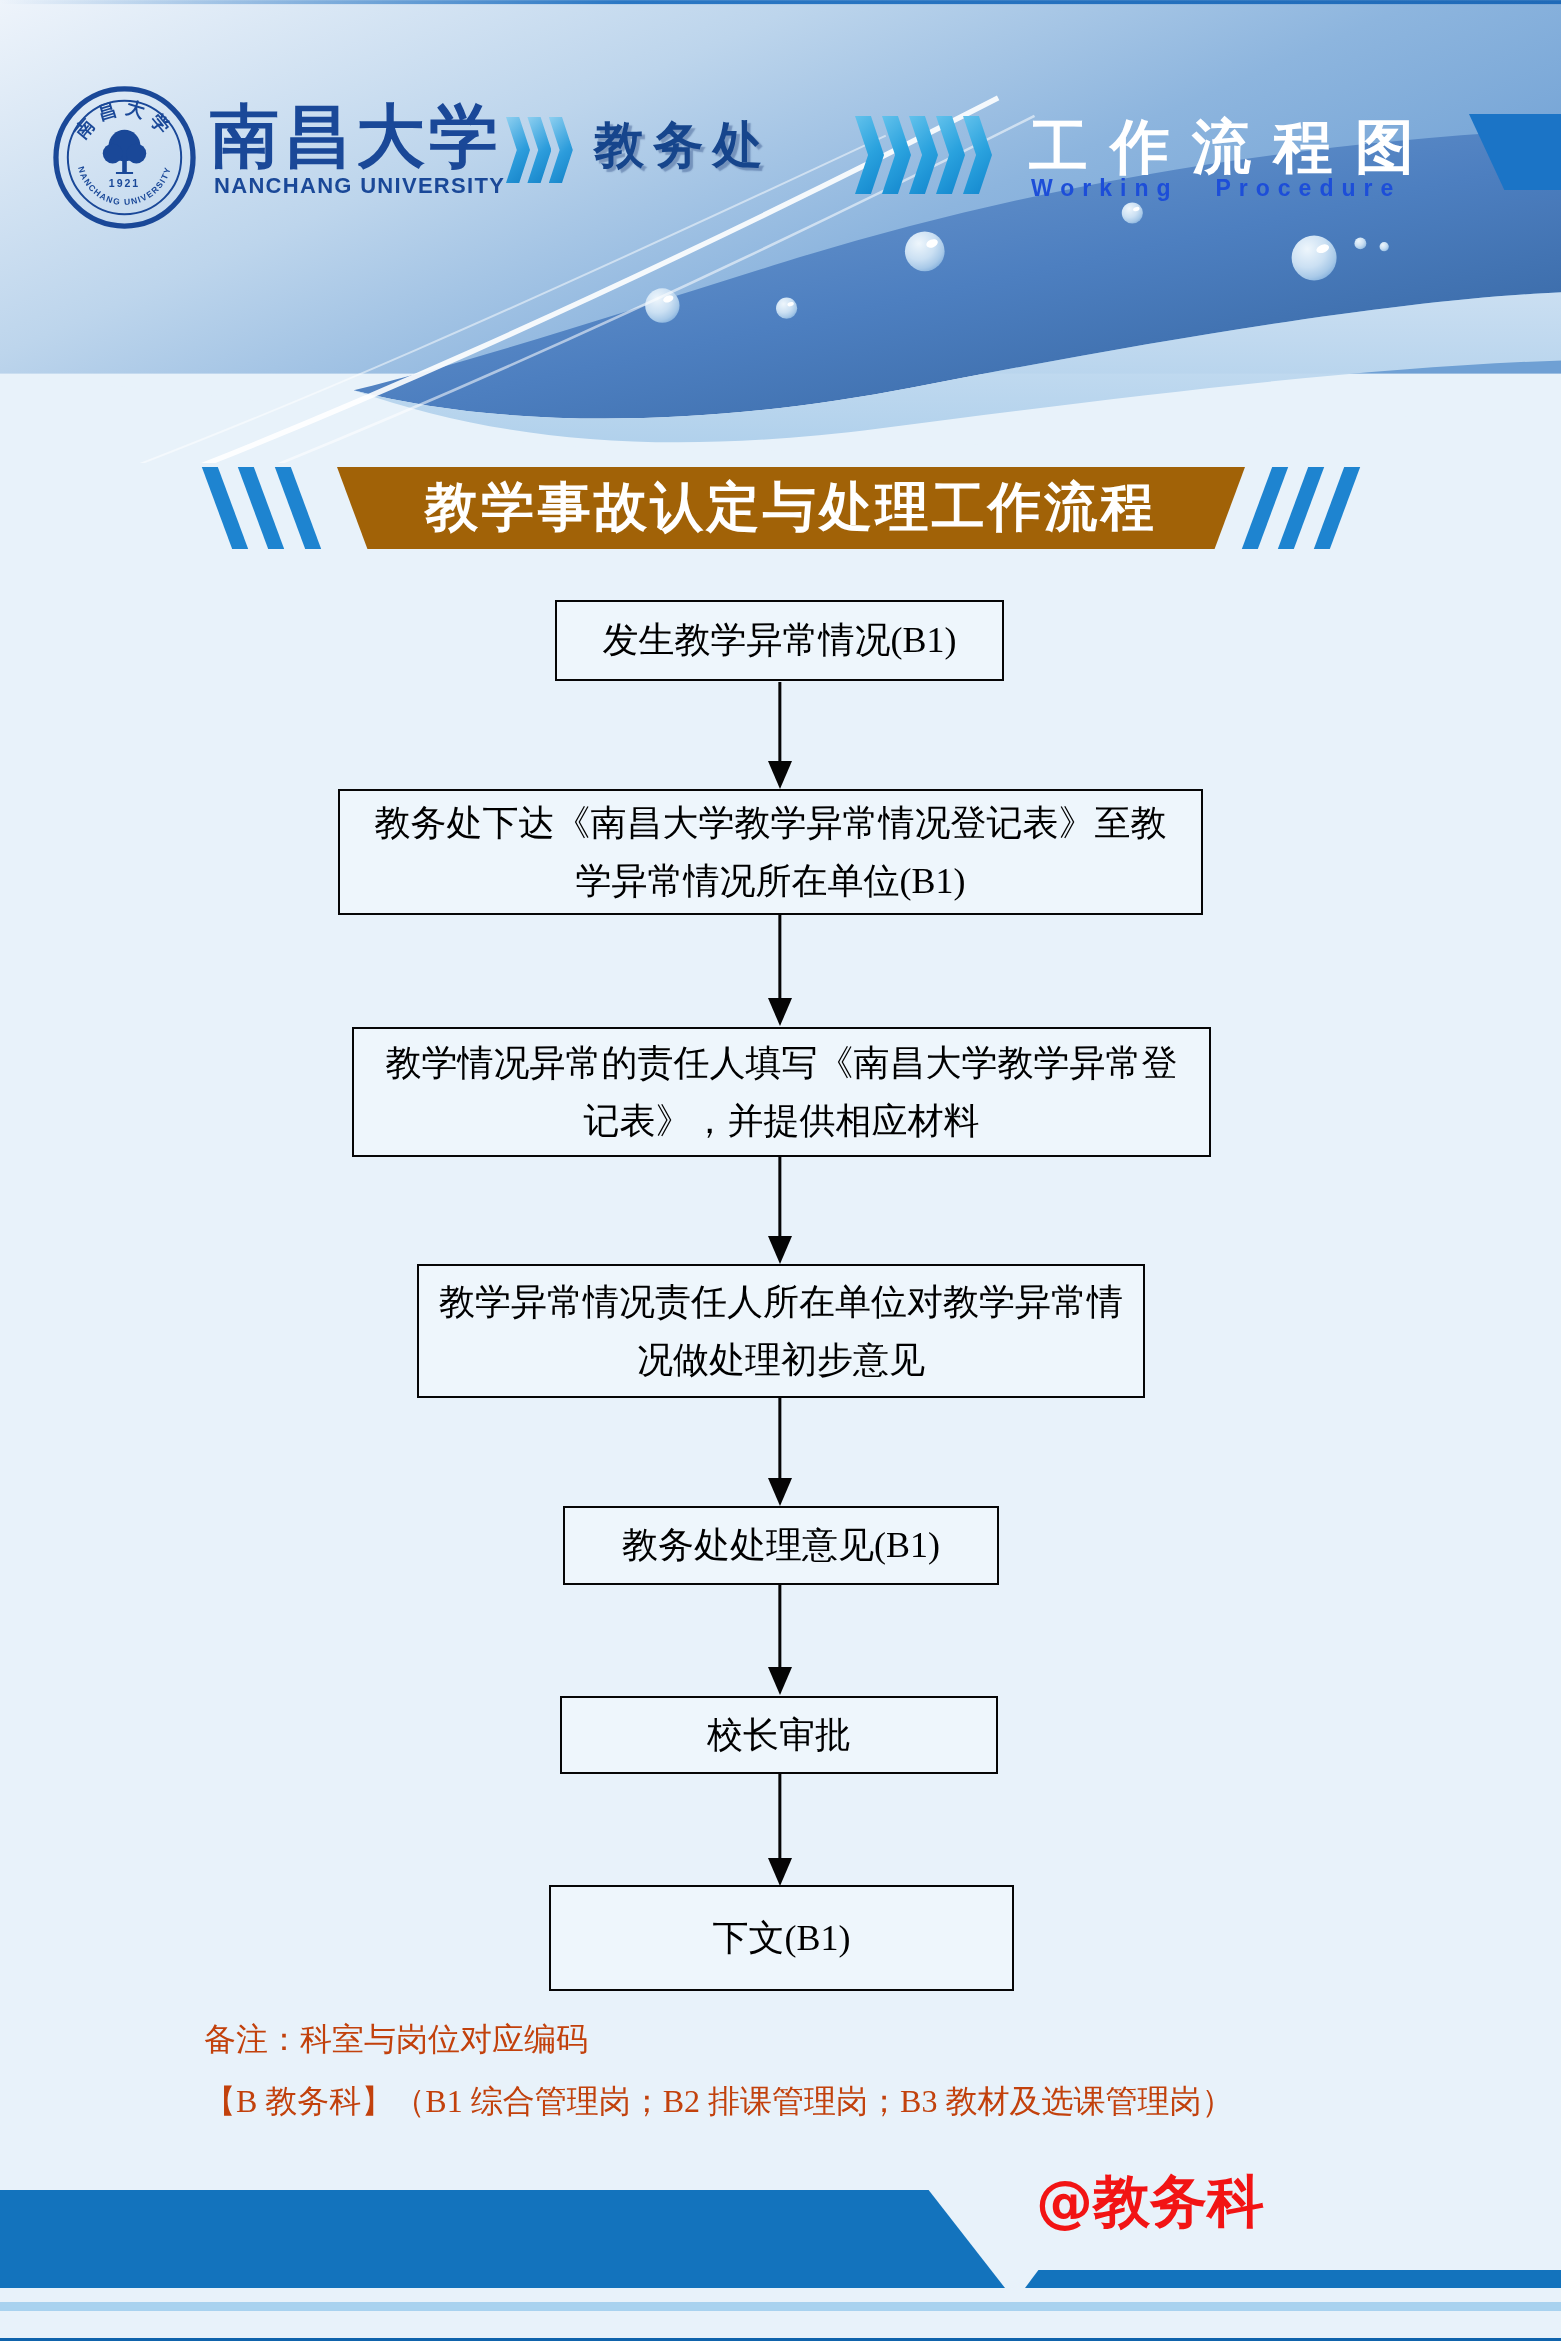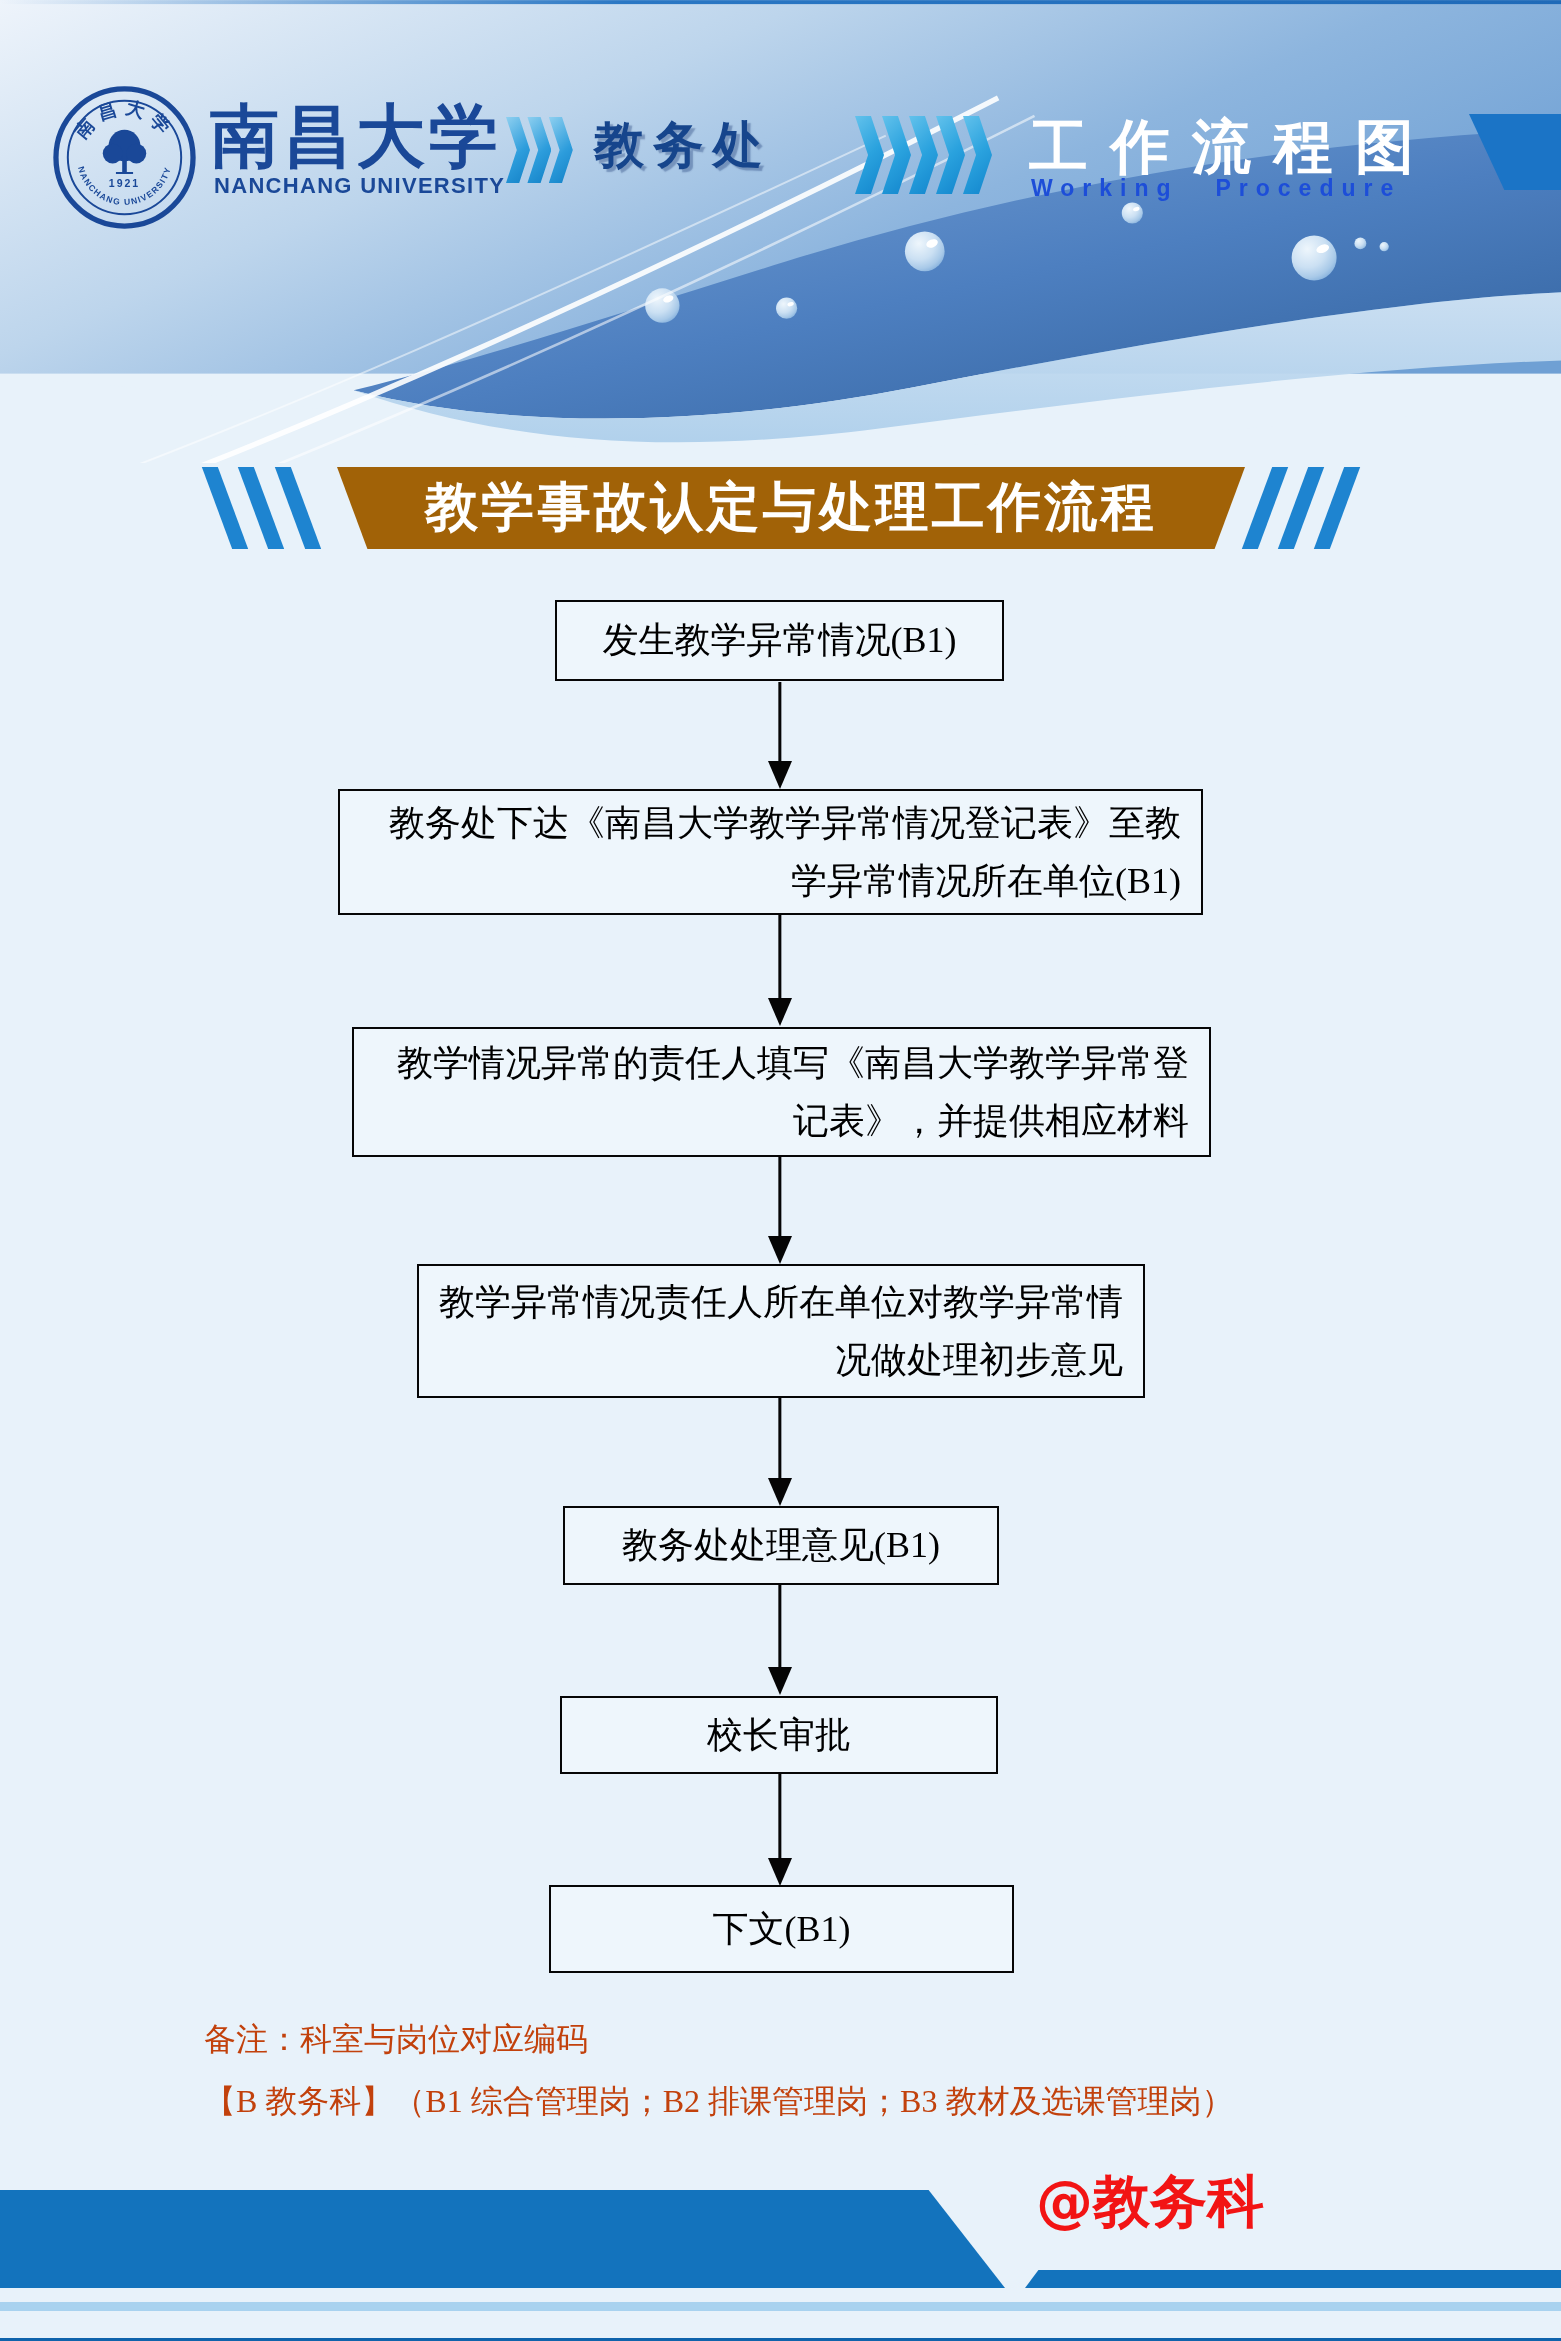--- a/index.html
+++ b/index.html
@@ -35,21 +35,21 @@
         clip-path:polygon(0 0,100% 0,96.65% 100%,3.35% 100%);
         display:flex;align-items:center;justify-content:center;z-index:4;
         font-size:53px;font-weight:900;color:#fff;letter-spacing:3.3px;
         font-family:"DejaVu Sans",sans-serif;}
   .stripe{top:467px;width:16px;height:82px;background:#1e84d0;z-index:4;}
   .stripe.l{transform:skewX(20.3deg);}
   .stripe.r{transform:skewX(-20.3deg);}
 
   
   .step{background:#eef6fc;border:2.6px solid #060606;box-sizing:border-box;
-        display:flex;align-items:center;justify-content:center;text-align:right;
+        display:flex;align-items:center;justify-content:center;text-align:center;
         font:36px/1.62 "Liberation Serif","DejaVu Serif",serif;color:#000;
         padding:16px 20px;z-index:2;}
   .arrow{width:30px;z-index:2;}
   .arrow .shaft{position:absolute;left:50%;transform:translateX(-50%);top:0;width:3.3px;
         background:#050505;}
   .arrow .head{position:absolute;left:50%;transform:translateX(-50%);bottom:0;width:0;height:0;
         border:solid transparent;border-width:28px 12px 0 12px;border-top-color:#050505;}
 
   
   .note{left:204px;font:32px/1.2 "Liberation Serif","DejaVu Serif",serif;color:#c2410c;z-index:2;}
@@ -209,21 +209,21 @@
   <span class="shaft" style="height:84px;"></span>
     <span class="head"></span>
   </div>
 
 <div class="abs step" style="left:560px;top:1696px;width:438px;height:78px;">校长审批</div>
 <div class="abs arrow" style="left:765px;top:1774px;height:112px;">
   <span class="shaft" style="height:85px;"></span>
     <span class="head"></span>
   </div>
 
-<div class="abs step" style="left:549px;top:1885px;width:465px;height:88px;">下文(B1)</div>
+<div class="abs step" style="left:549px;top:1885px;width:465px;height:106px;">下文(B1)</div>
 
 <div class="abs note" style="top:2020px;">备注：科室与岗位对应编码</div>
 <div class="abs note" style="top:2082px;">【B 教务科】（B1 综合管理岗；B2 排课管理岗；B3 教材及选课管理岗）</div>
 
 <div class="abs band-big"></div>
 <div class="abs band-thin"></div>
 <div class="abs band-pale"></div>
 <div class="abs band-edge"></div>
 
 <div class="abs contact">

